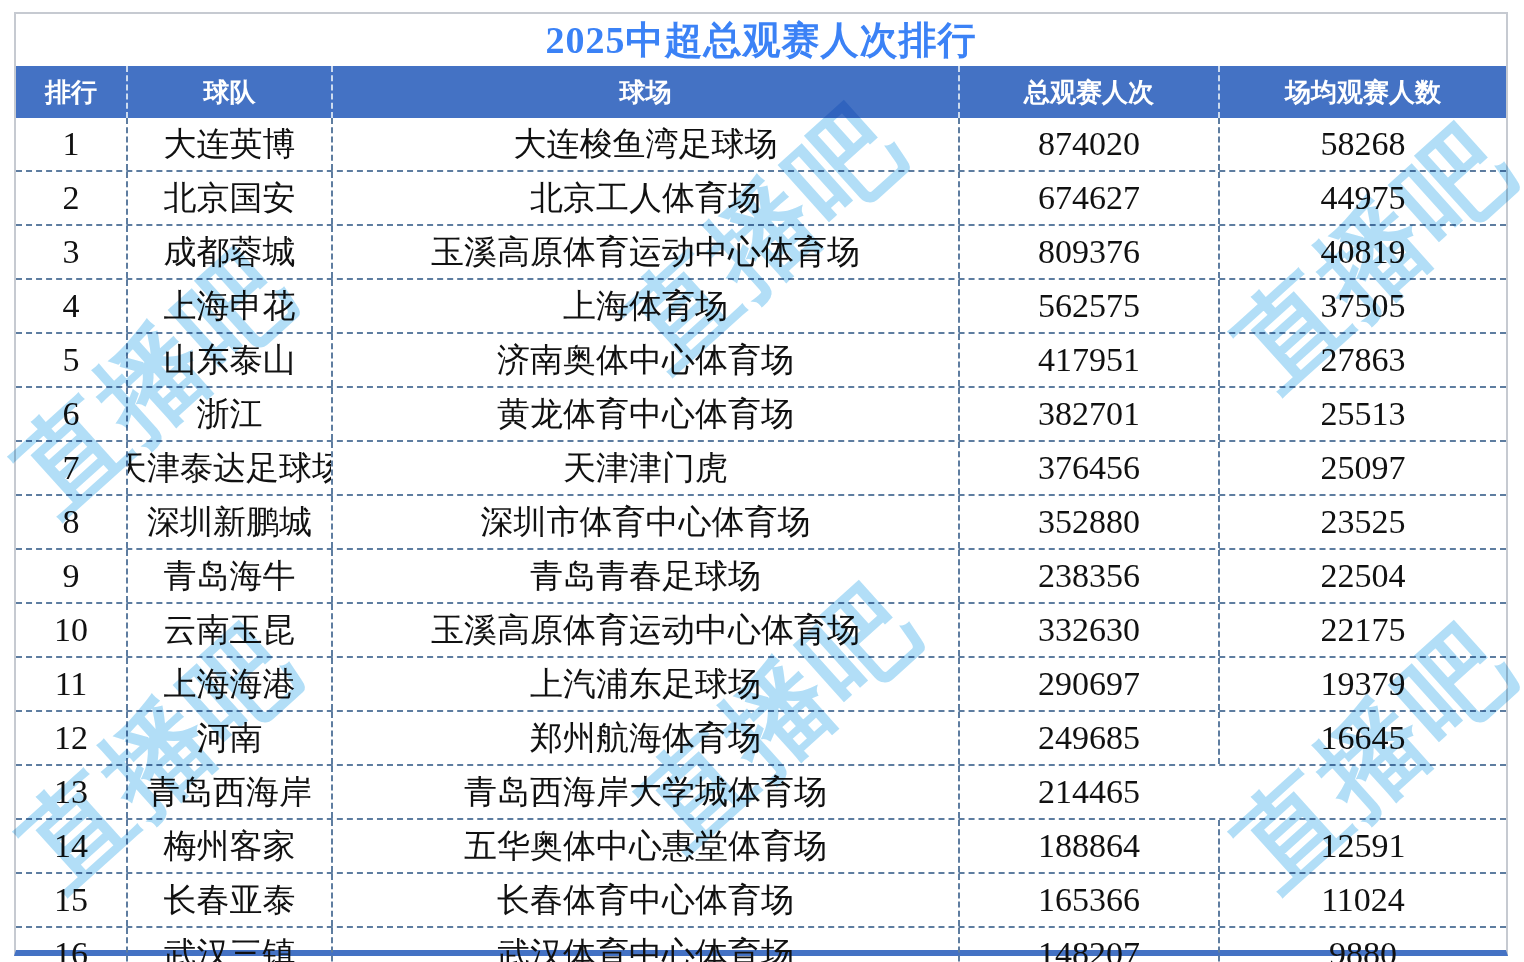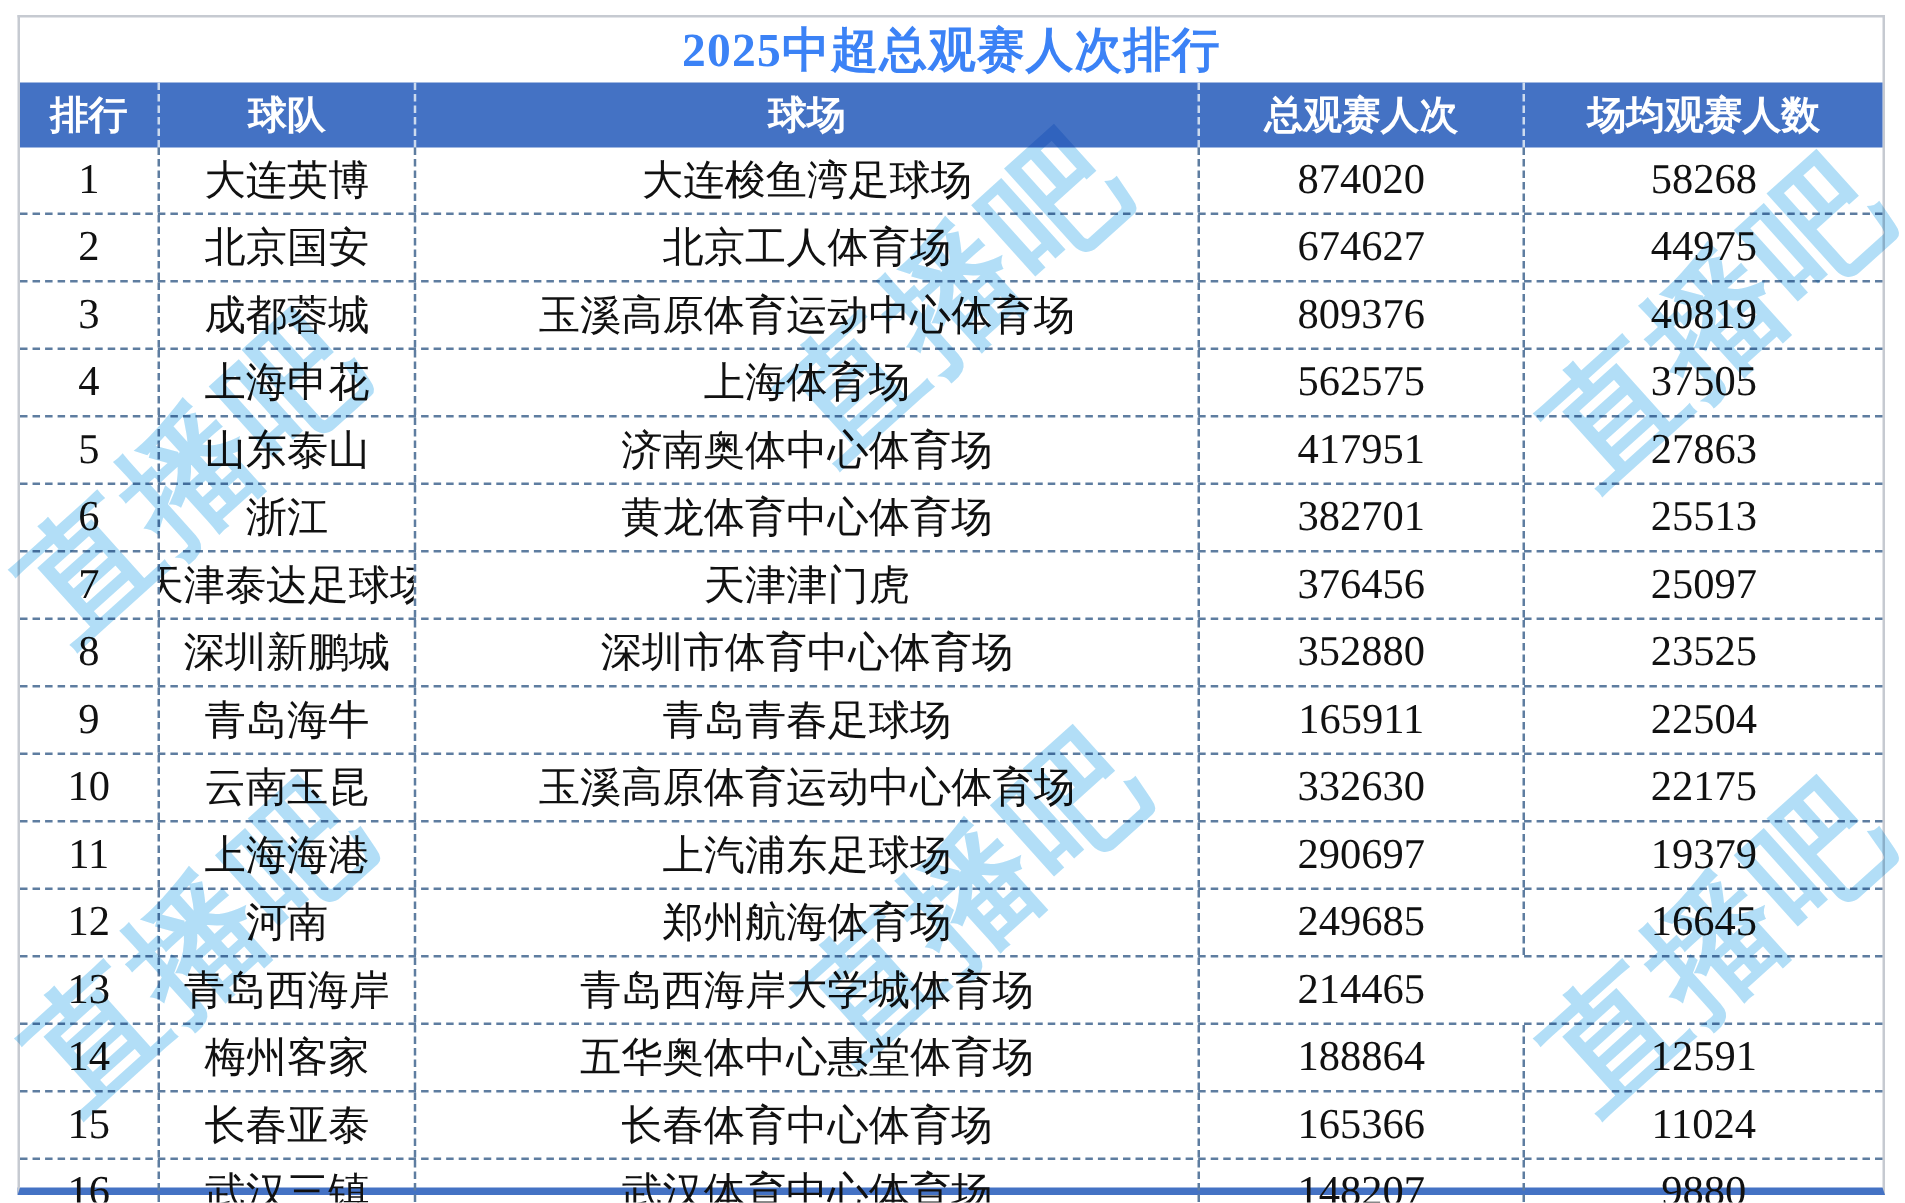--- a/index.html
+++ b/index.html
@@ -28,21 +28,21 @@
     letter-spacing:1px;
   }
   .grid-cols {
     display:grid;
     grid-template-columns:110px 205px 627px 260px 1fr;
   }
   .thead {
     background:#4472C4;
     color:#ffffff;
     font-weight:bold;
-    font-size:31px;
+    font-size:26px;
     height:52px;
   }
   .thead .th {
     display:flex; align-items:center; justify-content:center;
     border-left:2px dashed #ccdaee;
   }
   .thead .th:first-child { border-left:none; }
   .tbody { }
   .tr {
     height:52px;
@@ -156,21 +156,21 @@
     <div class="td c-team">深圳新鹏城</div>
     <div class="td c-stadium">深圳市体育中心体育场</div>
     <div class="td c-total">352880</div>
     <div class="td c-avg">23525</div>
   </div>
 
   <div class="tr grid-cols">
     <div class="td c-rank">9</div>
     <div class="td c-team">青岛海牛</div>
     <div class="td c-stadium">青岛青春足球场</div>
-    <div class="td c-total">165911</div>
+    <div class="td c-total">238356</div>
     <div class="td c-avg">22504</div>
   </div>
 
   <div class="tr grid-cols">
     <div class="td c-rank">10</div>
     <div class="td c-team">云南玉昆</div>
     <div class="td c-stadium">玉溪高原体育运动中心体育场</div>
     <div class="td c-total">332630</div>
     <div class="td c-avg">22175</div>
   </div>

